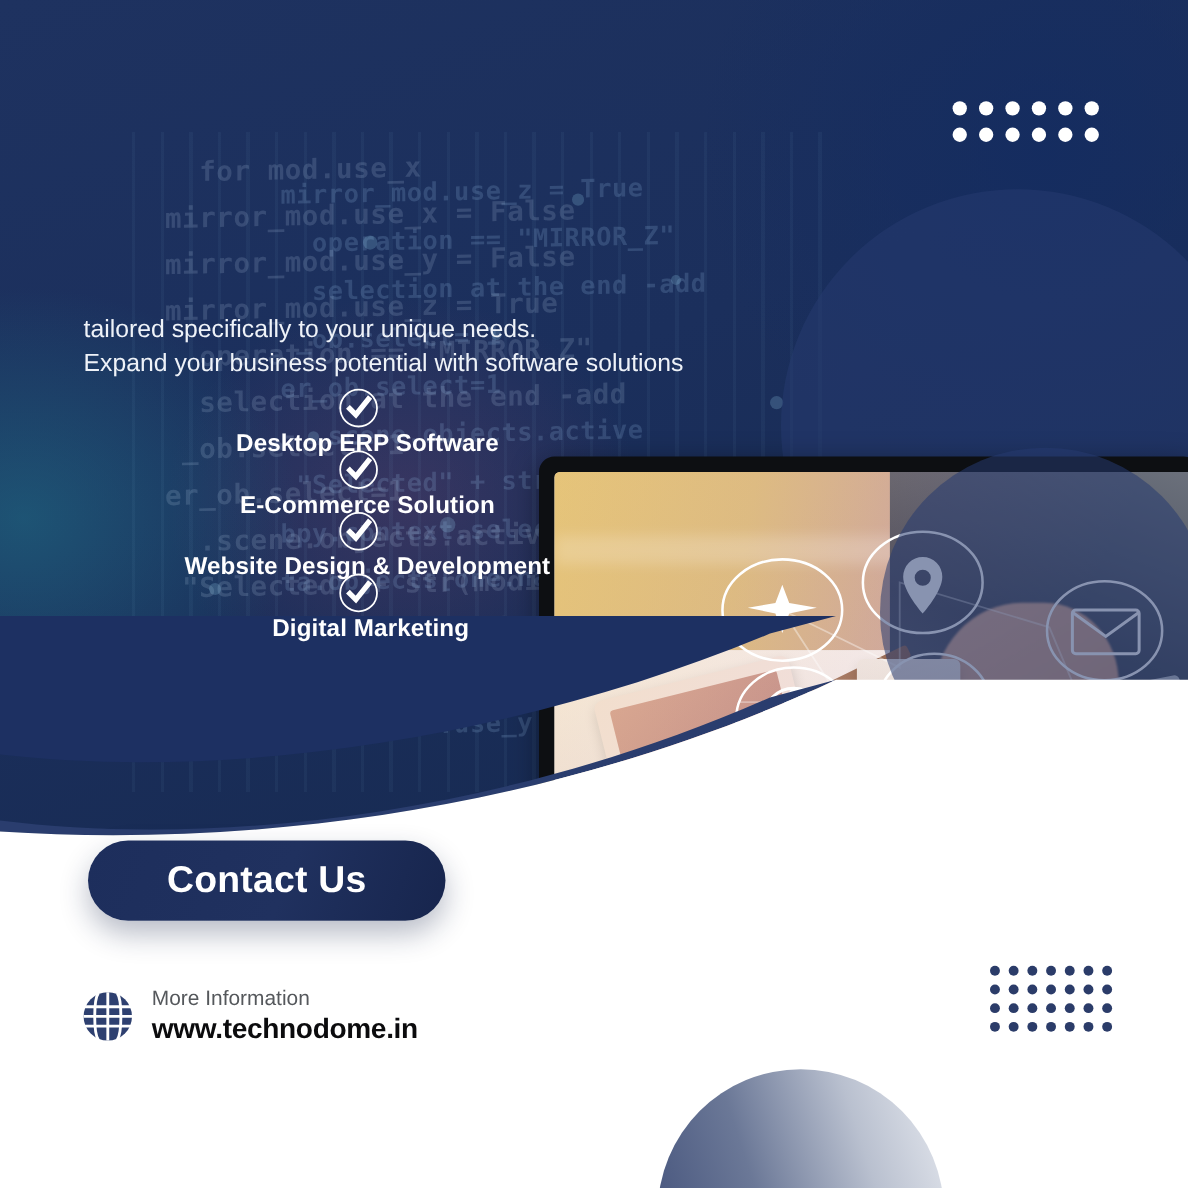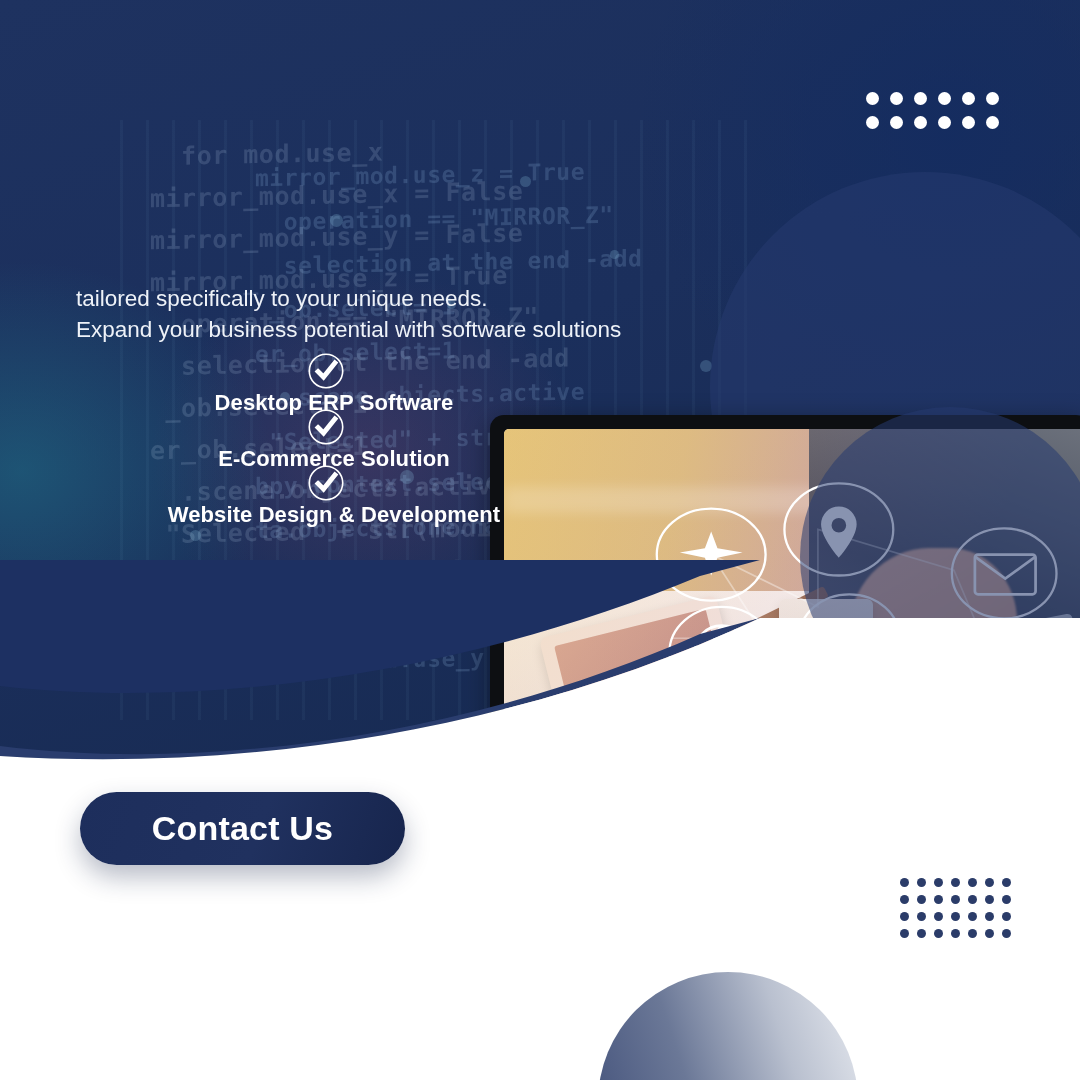--- a/index.html
+++ b/index.html
@@ -108,21 +108,21 @@
     font-size:22.5px;line-height:1.38;color:#eef2f8;font-weight:400;}
 
   .features{position:absolute;left:74px;top:352px;width:520px;}
   .feat{display:flex;align-items:center;height:52px;margin-bottom:4px;flex-direction:column;}
   .feat .ck{width:38px;height:38px;flex:0 0 38px;margin-right:16px;position:relative;}
   .feat .lbl{font-size:22px;font-weight:700;color:#ffffff;letter-spacing:.1px;white-space:nowrap;}
 
   .cta{position:absolute;left:80px;top:764px;width:325px;height:73px;border-radius:40px;
     background:linear-gradient(110deg,#1d2e5c 0%,#20315f 55%,#17254d 100%);
     display:flex;align-items:center;justify-content:center;cursor:pointer;
-    box-shadow:0 12px 26px rgba(20,34,70,.30);margin-top:28px;}
+    box-shadow:0 12px 26px rgba(20,34,70,.30);}
   .cta span{color:#fff;font-size:34px;font-weight:700;letter-spacing:.2px;}
 
   .footer{position:absolute;left:74px;top:897px;display:flex;align-items:center;}
   .globe{width:48px;height:48px;flex:0 0 48px;margin-right:16px;}
   .f-txt{display:flex;flex-direction:column;justify-content:center;}
   .f-small{font-size:19px;color:#55585c;line-height:1.25;}
   .f-url{font-size:25.5px;font-weight:800;color:#0b0b0d;letter-spacing:-.3px;line-height:1.22;}
 
   .circle-bottom{position:absolute;left:598px;top:972px;width:260px;height:260px;border-radius:50%;
     background:linear-gradient(72deg,#3b4a75 0%,#6b7897 40%,#b9c0cf 72%,#e7eaf0 100%);}
@@ -308,21 +308,49 @@
     </div>
     <div class="feat">
       <span class="ck">
         <svg viewBox="0 0 40 40">
             <circle cx="20" cy="20" r="17.6" fill="none" stroke="#ffffff" stroke-width="1.7"></circle>
             <path d="M11.6 20.6 l5.8 5.8 L29.4 11.4" fill="none" stroke="#ffffff" stroke-width="5.1" stroke-linecap="square"></path>
           </svg>
       </span>
       <span class="lbl">Website Design &amp; Development</span>
     </div>
+    <div class="feat">
+      <span class="ck">
+        <svg viewBox="0 0 40 40">
+            <circle cx="20" cy="20" r="17.6" fill="none" stroke="#ffffff" stroke-width="1.7"></circle>
+            <path d="M11.6 20.6 l5.8 5.8 L29.4 11.4" fill="none" stroke="#ffffff" stroke-width="5.1" stroke-linecap="square"></path>
+          </svg>
+      </span>
+      <span class="lbl" style="margin-left:6px;">Digital Marketing</span>
+    </div>
   </div>
 
   <div class="cta">
     <span>Contact Us</span>
   </div>
 
+  <div class="footer">
+    <span class="globe">
+      <svg viewBox="0 0 48 48">
+        <circle cx="24" cy="24" r="22" fill="#2e4070"></circle>
+        <g stroke="#ffffff" stroke-width="2.6" fill="none">
+          <path d="M2 24 H46"></path>
+          <path d="M2.6 15.2 H45.4"></path>
+          <path d="M2.6 32.8 H45.4"></path>
+          <path d="M24 2 V46"></path>
+          <path d="M15.4 2.8 C11 9 11 39 15.4 45.2"></path>
+          <path d="M32.6 2.8 C37 9 37 39 32.6 45.2"></path>
+        </g>
+      </svg>
+    </span>
+    <span class="f-txt">
+      <span class="f-small">More Information</span>
+      <span class="f-url">www.technodome.in</span>
+    </span>
+  </div>
 
   <div class="circle-bottom"></div>
 </div>
 
 </body></html>

